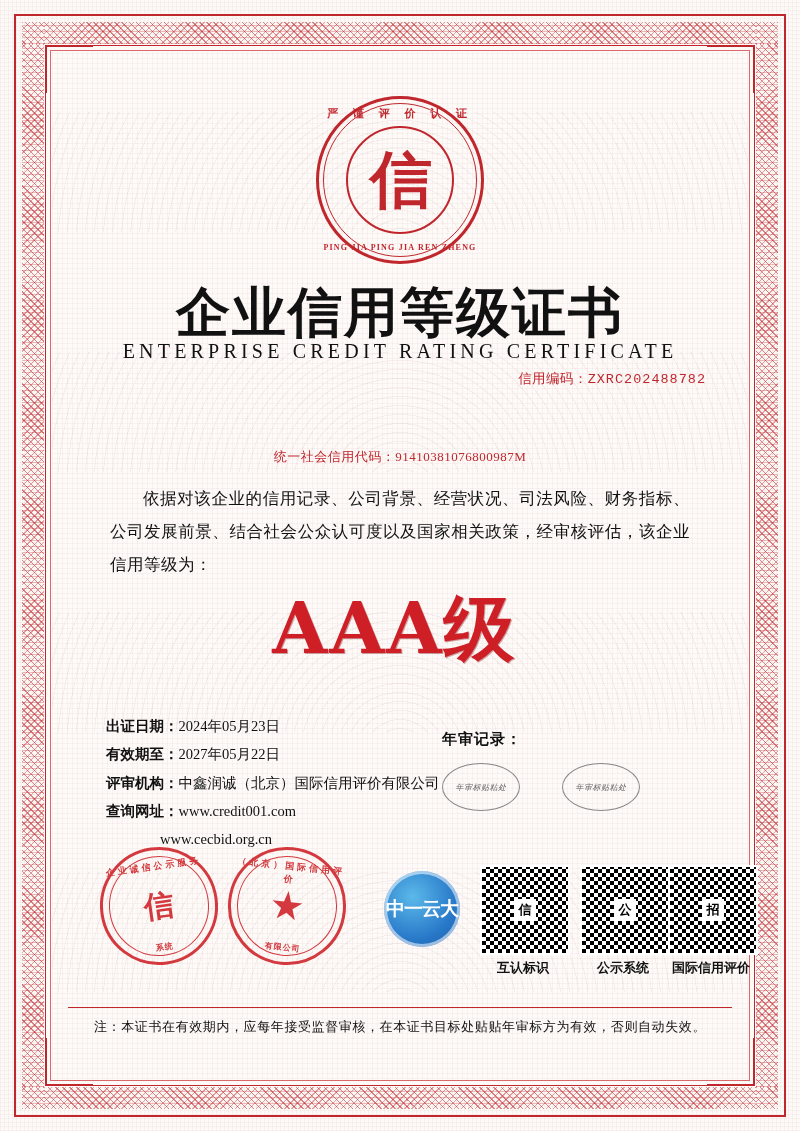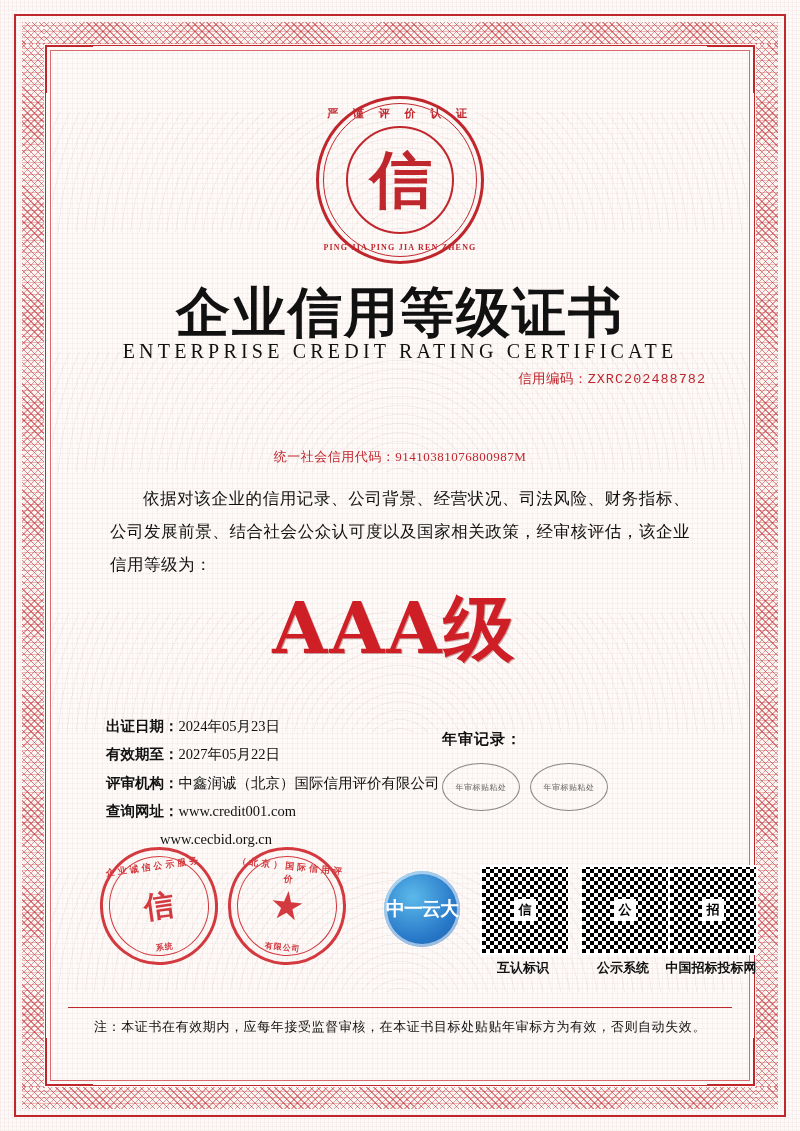--- a/index.html
+++ b/index.html
@@ -264,21 +264,22 @@
   }
   .annual-title {
     font-size: 15px;
     font-weight: bold;
     color: #111111;
     letter-spacing: 1px;
   }
   .annual-circles {
     margin-top: 14px;
     display: flex;
-    gap: 10px;
+    gap: 42px;
+    font-style: italic;
   }
   .annual-circle {
     width: 78px;
     height: 48px;
     border: 1px solid #888888;
     border-radius: 50%;
     display: flex;
     align-items: center;
     justify-content: center;
     font-size: 8px;
@@ -547,20 +548,20 @@
       </div>
       <div class="qr qr-2">
         <div class="qr-inner-badge">公</div>
       </div>
       <div class="qr qr-3">
         <div class="qr-inner-badge">招</div>
       </div>
 
       <div class="qr-label qrl-1">互认标识</div>
       <div class="qr-label qrl-2">公示系统</div>
-      <div class="qr-label qrl-3">中国招标投标网</div>
+      <div class="qr-label qrl-3">国际信用评价</div>
     </div>
 
     <div class="footnote-divider"></div>
     <div class="footnote">注：本证书在有效期内，应每年接受监督审核，在本证书目标处贴贴年审标方为有效，否则自动失效。</div>
 
   </div>
 </div>
 
 </body></html>

